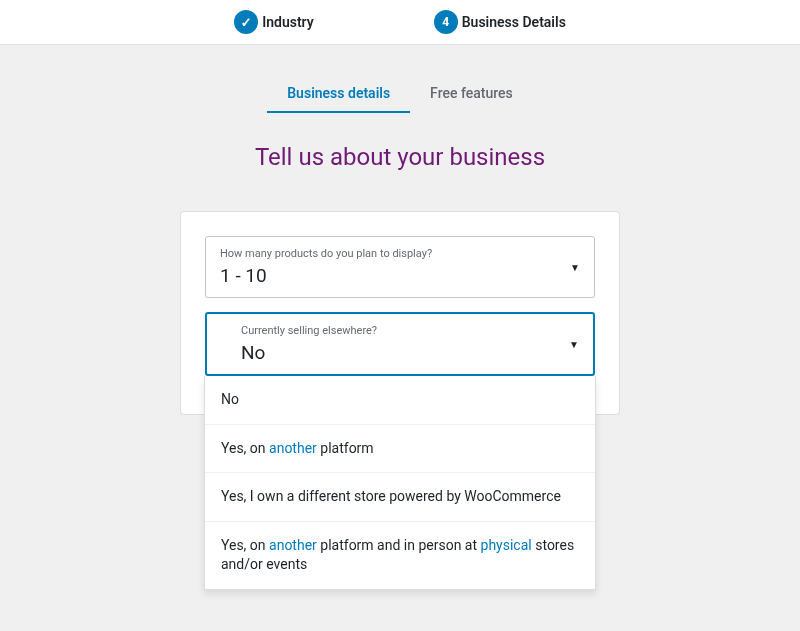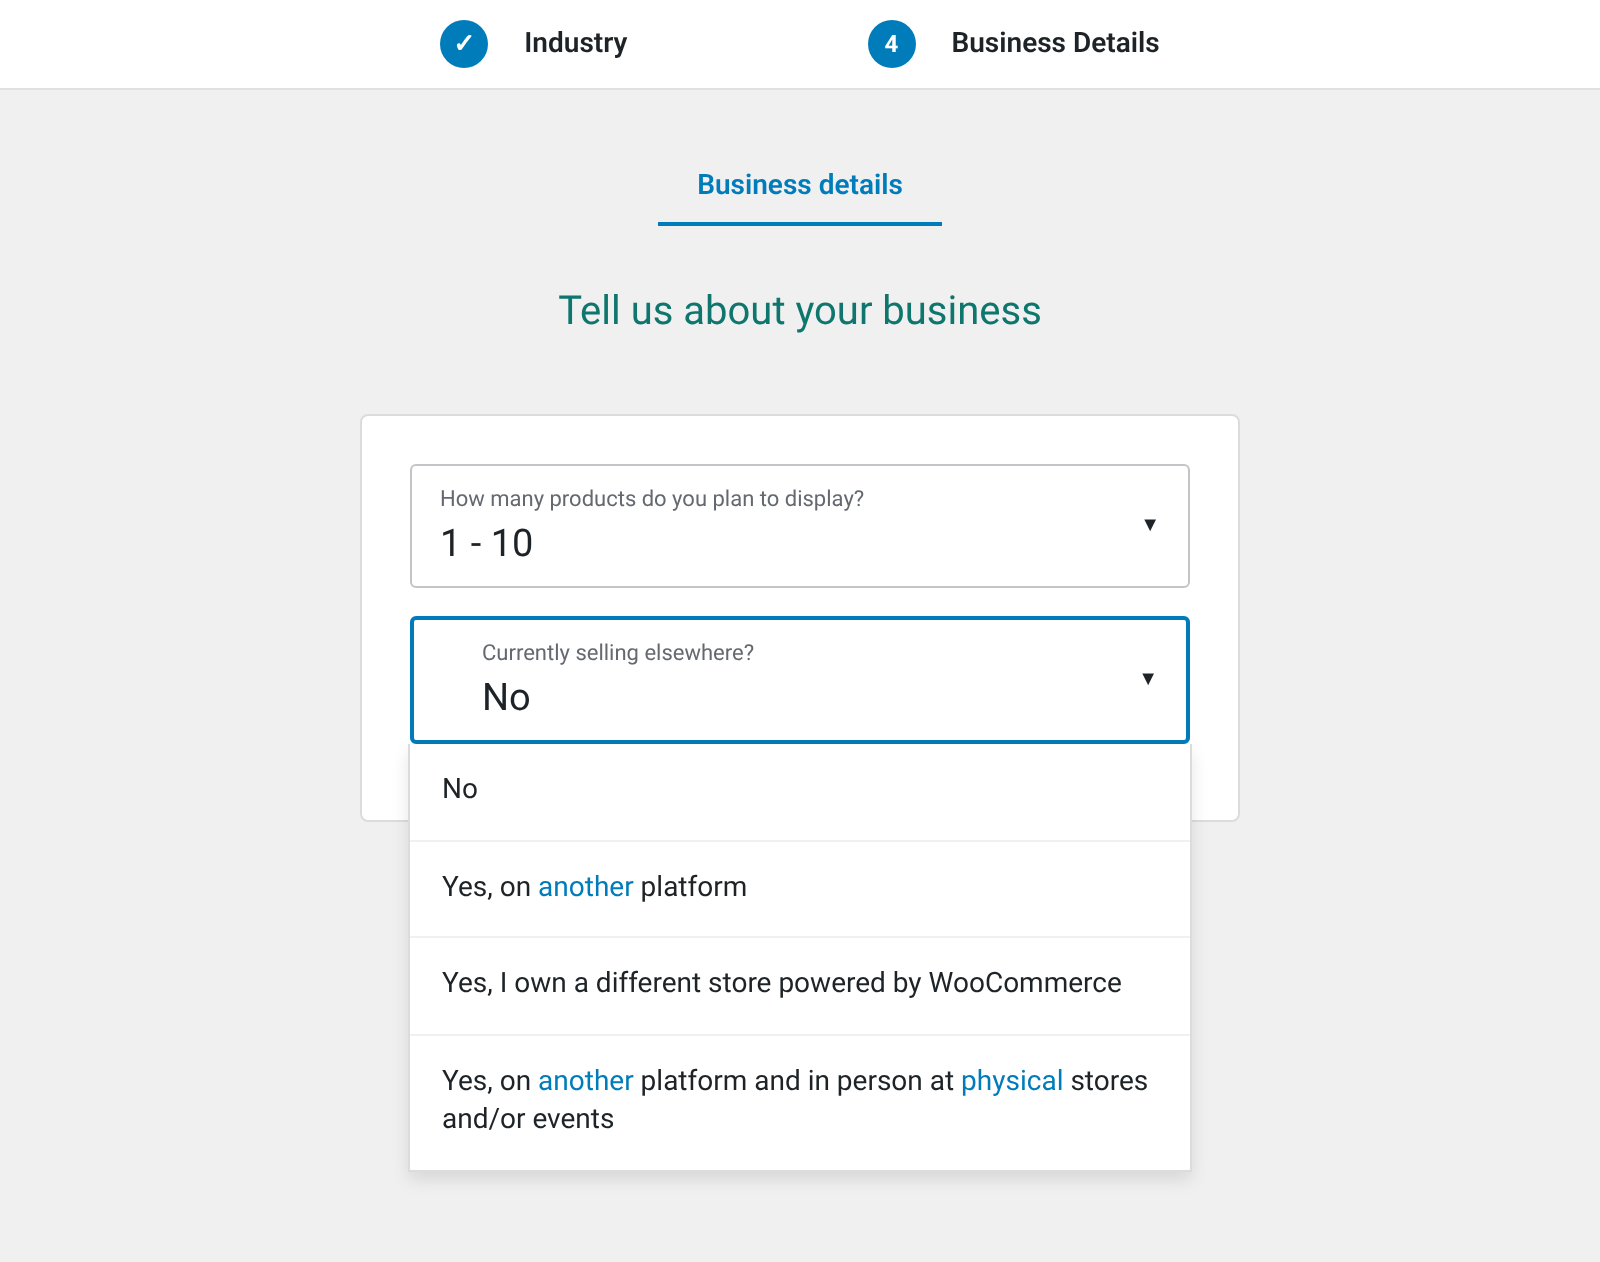--- a/index.html
+++ b/index.html
@@ -16,21 +16,21 @@
       display: flex;
       align-items: center;
       justify-content: center;
       padding: 10px 0;
       border-bottom: 1px solid #e0e0e0;
       gap: 120px;
     }
     .step {
       display: flex;
       align-items: center;
-      gap: 18px;
+      gap: 4px;
     }
     .step-icon {
       width: 24px;
       height: 24px;
       border-radius: 50%;
       background: #007cba;
       display: flex;
       align-items: center;
       justify-content: center;
       color: #fff;
@@ -76,23 +76,23 @@
       border-bottom: 2px solid #007cba;
       font-weight: 600;
     }
 
     
     .heading-section {
       text-align: center;
       margin-bottom: 30px;
     }
     .heading-title {
-      font-size: 20px;
+      font-size: 24px;
       font-weight: 400;
-      color: #0f766e;
+      color: #701a75;
       margin-bottom: 10px;
     }
     .heading-subtitle {
       font-size: 14px;
       color: #646970;
       max-width: 420px;
       line-height: 1.5;
     }
 
     
@@ -181,20 +181,21 @@
   <div class="step">
     <div class="step-icon">4</div>
     <span class="step-label">Business Details</span>
   </div>
 </div>
 
 <div class="main-content">
 
   <div class="tabs">
     <a class="tab active">Business details</a>
+    <a class="tab">Free features</a>
   </div>
 
   <div class="heading-section">
     <h1 class="heading-title">Tell us about your business</h1>
   </div>
 
   <div class="card">
 
     <div class="select-field">
       <span class="select-label">How many products do you plan to display?</span>

